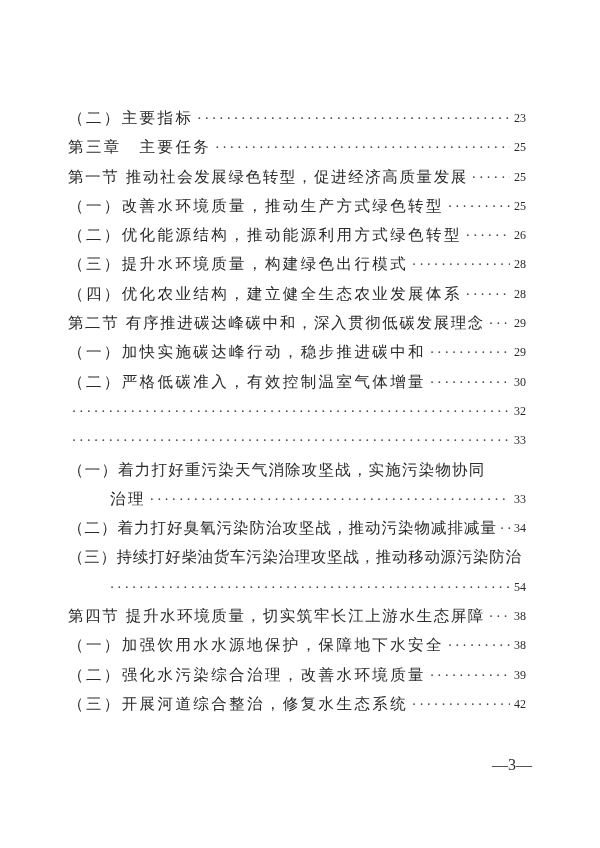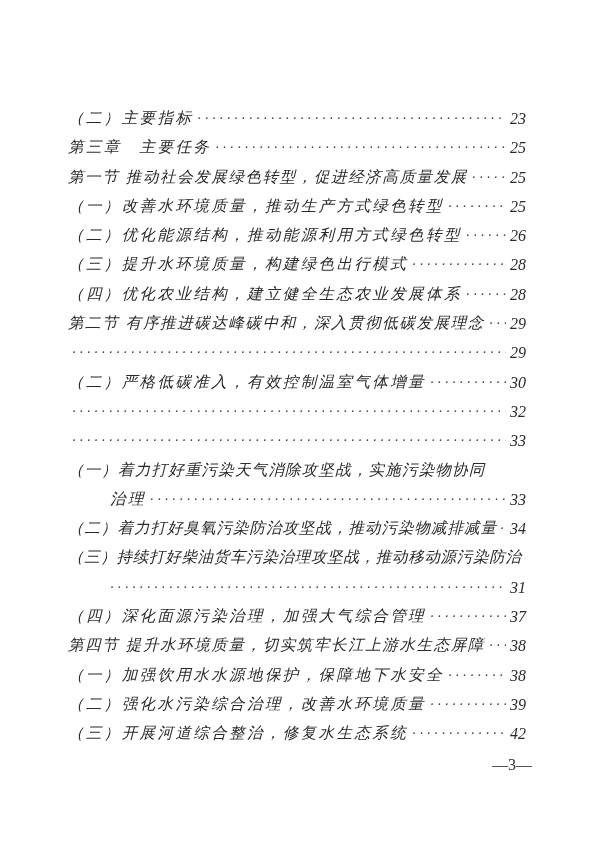--- a/index.html
+++ b/index.html
@@ -1,25 +1,25 @@
 <!DOCTYPE html>
 <html><head>
 <meta charset="utf-8">
 <style>
   html, body { margin:0; padding:0; }
   body { width:600px; height:848px; background:#ffffff; position:relative; overflow:hidden;
          font-family: "DejaVu Serif", "Liberation Serif", serif; color:#2a2a2a; }
-  .toc { position:absolute; left:68px; top:104px; width:458px;font-style:italic; }
+  .toc { position:absolute; left:68px; top:104px; width:458px; }
   .row { height:29.3px; line-height:29.3px; font-size:15.5px; display:flex; align-items:center; white-space:nowrap; }
   .row.cont { padding-left:42px; }
   .row.dotsonly { padding-left:42px; }
   .title { flex:0 0 auto; letter-spacing:2.4px; }
   .leader { flex:1 1 auto; overflow:hidden; margin:0 4px 0 4px; color:#444; letter-spacing:3.2px; font-size:13px; }
   .leader::before { content:"·································································································"; }
-  .page { flex:0 0 auto; font-family:"Liberation Serif", serif; font-size:16px; }
+  .page { flex:0 0 auto; font-family:"Liberation Serif", serif; font-size:12px; }
   .footer { position:absolute; left:492px; top:756px; font-family:"Liberation Serif", serif; font-size:16px; color:#333; }
 </style>
 </head>
 <body>
 
 <div class="toc">
   <div class="row">
       <span class="title">（二）主要指标</span>
       <span class="leader"></span>
       <span class="page">23</span>
@@ -53,20 +53,21 @@
       <span class="title">（四）优化农业结构，建立健全生态农业发展体系</span>
       <span class="leader"></span>
       <span class="page">28</span>
     </div>
   <div class="row">
       <span class="title" style="letter-spacing:1.6px">第二节 有序推进碳达峰碳中和，深入贯彻低碳发展理念</span>
       <span class="leader"></span>
       <span class="page">29</span>
     </div>
   <div class="row">
+      <span class="title">（一）加快实施碳达峰行动，稳步推进碳中和</span>
       <span class="leader"></span>
       <span class="page">29</span>
     </div>
   <div class="row">
       <span class="title">（二）严格低碳准入，有效控制温室气体增量</span>
       <span class="leader"></span>
       <span class="page">30</span>
     </div>
   <div class="row">
       <span class="leader"></span>
@@ -87,26 +88,21 @@
   <div class="row">
       <span class="title" style="letter-spacing:1.0px">（二）着力打好臭氧污染防治攻坚战，推动污染物减排减量</span>
       <span class="leader" style="margin:0 3px"></span>
       <span class="page">34</span>
     </div>
   <div class="row nolead">
       <span class="title" style="letter-spacing:0.7px">（三）持续打好柴油货车污染治理攻坚战，推动移动源污染防治</span>
     </div>
   <div class="row dotsonly">
       <span class="leader" style="margin-left:0"></span>
-      <span class="page">31</span>
-    </div>
-  <div class="row">
-      <span class="title">（四）深化面源污染治理，加强大气综合管理</span>
-      <span class="leader"></span>
-      <span class="page">37</span>
+      <span class="page">54</span>
     </div>
   <div class="row">
       <span class="title" style="letter-spacing:1.6px">第四节 提升水环境质量，切实筑牢长江上游水生态屏障</span>
       <span class="leader"></span>
       <span class="page">38</span>
     </div>
   <div class="row">
       <span class="title">（一）加强饮用水水源地保护，保障地下水安全</span>
       <span class="leader"></span>
       <span class="page">38</span>

